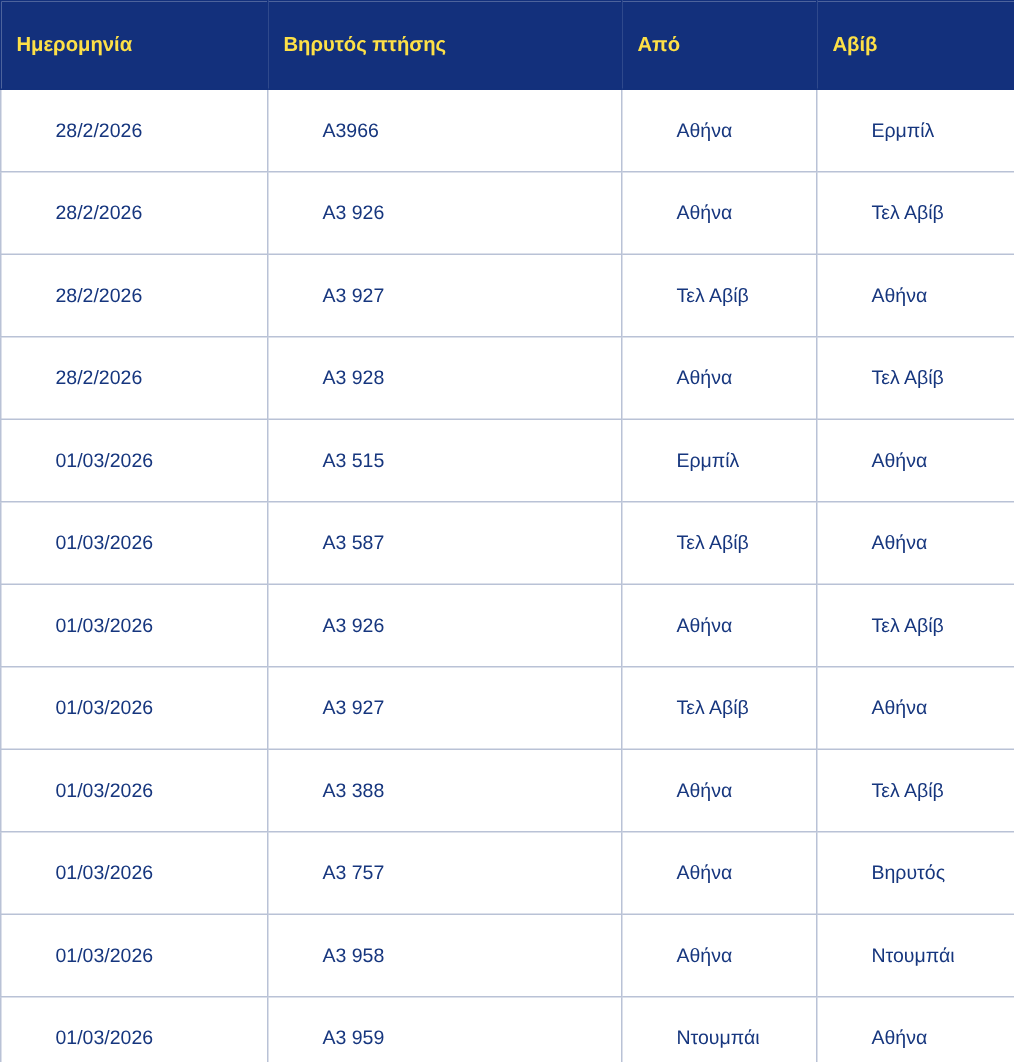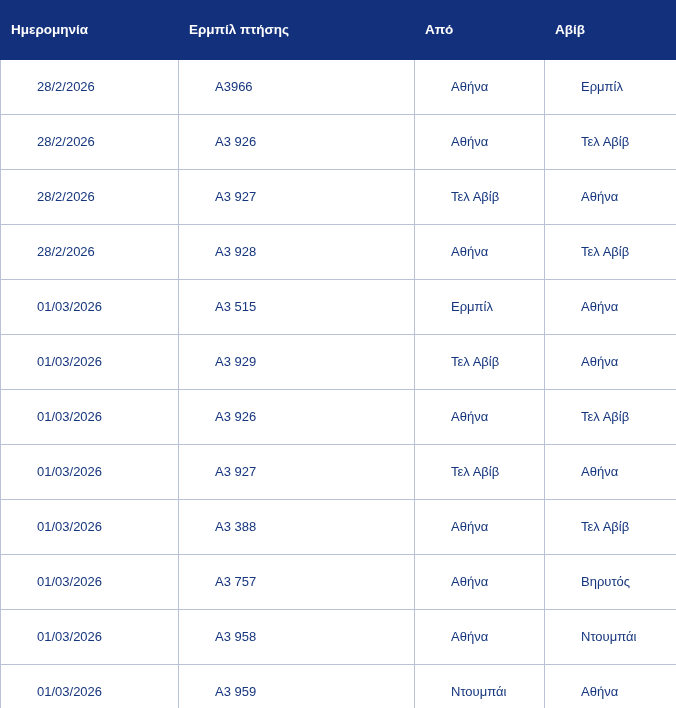--- a/index.html
+++ b/index.html
@@ -23,21 +23,21 @@
   table.flight-table td {
     border: 1px solid #b9c2d6;
     padding: 0 10px;
     text-align: left;
     vertical-align: middle;
     font-size: 13px;
     line-height: 1.2;
   }
   table.flight-table thead th {
     background: #13307c;
-    color: #ffffff;
+    color: #fde047;
     font-weight: bold;
     height: 58px;
     border: 1px solid #13307c;
     font-size: 13.5px;
   }
   table.flight-table tbody td {
     height: 54px;
     color: #16367e;
     background: #ffffff;
     font-weight: normal;
@@ -54,21 +54,21 @@
 <table class="flight-table">
   <colgroup>
     <col class="c-date">
     <col class="c-flight">
     <col class="c-from">
     <col class="c-to">
   </colgroup>
   <thead>
     <tr>
       <th>Ημερομηνία</th>
-      <th>Ερμπίλ πτήσης</th>
+      <th>Βηρυτός πτήσης</th>
       <th>Από</th>
       <th>Αβίβ</th>
     </tr>
   </thead>
   <tbody>
     <tr>
       <td>28/2/2026</td>
       <td>A3966</td>
       <td>Αθήνα</td>
       <td>Ερμπίλ</td>
@@ -92,21 +92,21 @@
       <td>Τελ Αβίβ</td>
     </tr>
     <tr>
       <td>01/03/2026</td>
       <td>A3 515</td>
       <td>Ερμπίλ</td>
       <td>Αθήνα</td>
     </tr>
     <tr>
       <td>01/03/2026</td>
-      <td>A3 929</td>
+      <td>A3 587</td>
       <td>Τελ Αβίβ</td>
       <td>Αθήνα</td>
     </tr>
     <tr>
       <td>01/03/2026</td>
       <td>A3 926</td>
       <td>Αθήνα</td>
       <td>Τελ Αβίβ</td>
     </tr>
     <tr>

